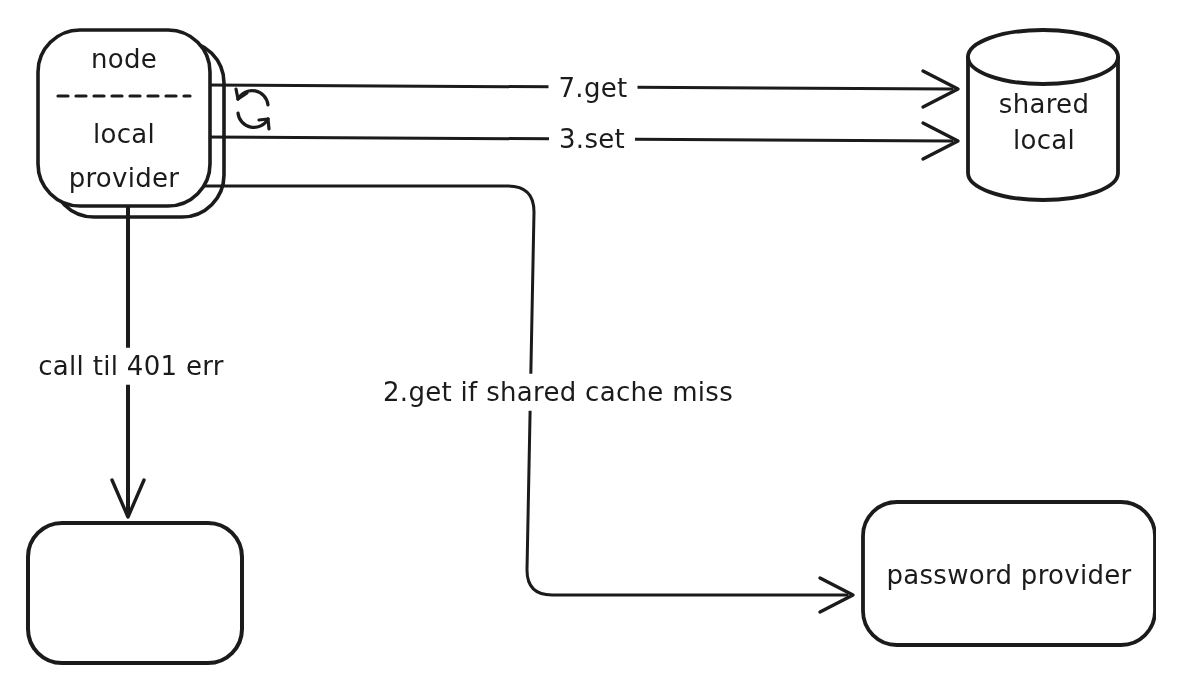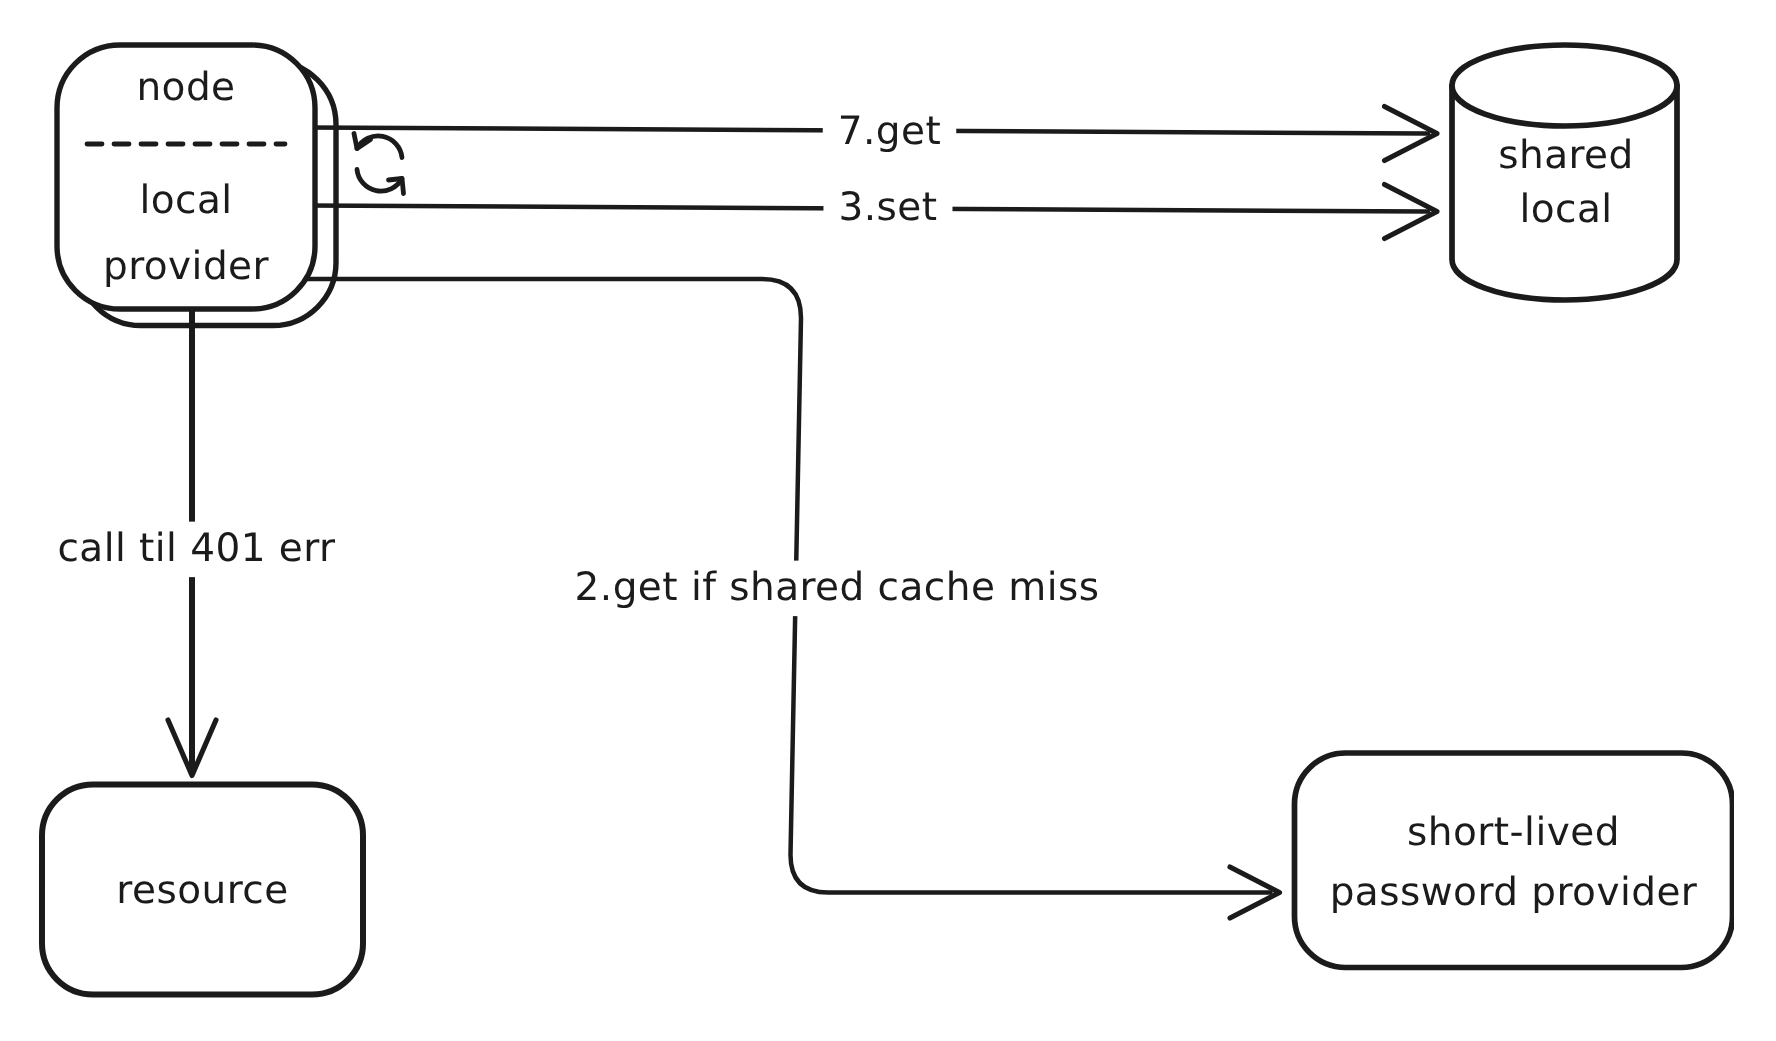--- a/index.html
+++ b/index.html
@@ -87,24 +87,22 @@
   <div class="label stack lh44" style="left:124px; top:156px;">
     <span>local</span>
     <span>provider</span>
   </div>
 
   <div class="label stack lh36" style="left:1044px; top:122px;">
     <span>shared</span>
     <span>local</span>
   </div>
 
-  <div class="label" style="left:135px; top:594px;">resource</div>
 
   <div class="label stack lh40" style="left:1009px; top:575px;">
-    <span>short-lived</span>
     <span>password provider</span>
   </div>
 
   <div class="label bg" style="left:593px; top:88px;">7.get</div>
   <div class="label bg" style="left:592px; top:139px;">3.set</div>
   <div class="label bg" style="left:558px; top:392px;">2.get if shared cache miss</div>
   <div class="label bg" style="left:131px; top:366px;">call til 401 err</div>
 
 </div>
 

